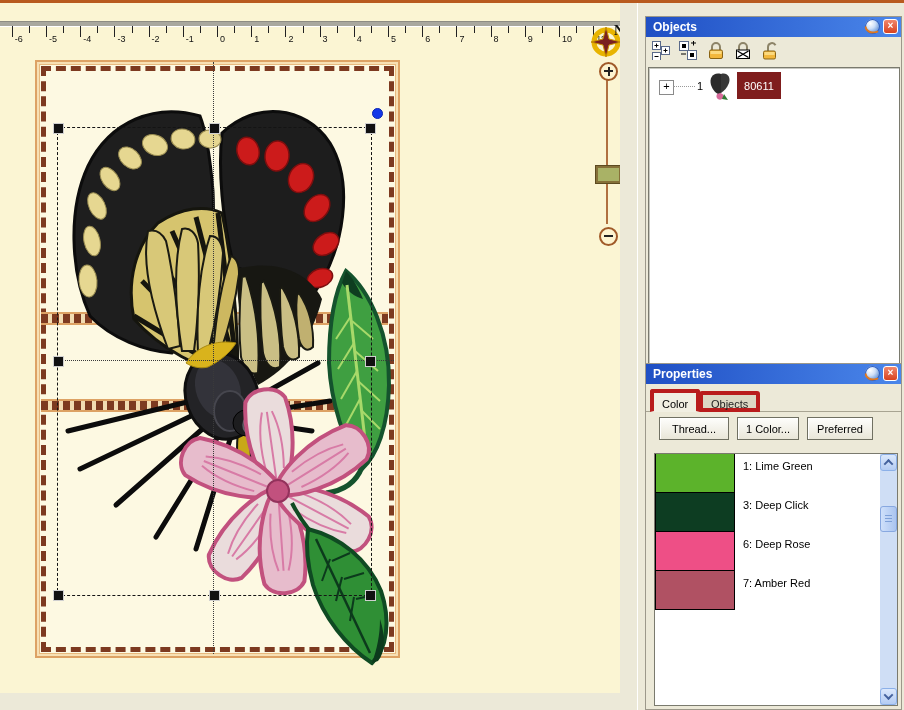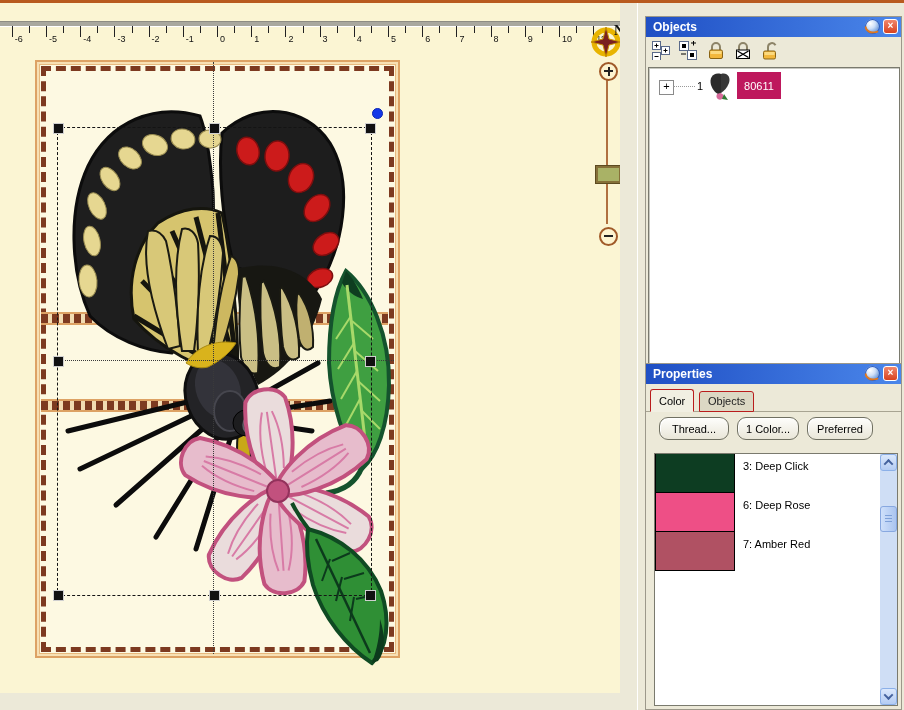--- a/index.html
+++ b/index.html
@@ -65,32 +65,32 @@
   
   .obj-toolbar{position:relative;height:27px;padding:3px 0 0 5px;display:flex;gap:6px;}
   .tool-ic{width:21px;height:21px;display:flex;align-items:center;justify-content:center;cursor:pointer;}
   .obj-list{position:absolute;left:2px;top:50px;width:250px;height:304px;background:#fff;
       border:1px solid #7a7a6e;box-shadow:inset 1px 1px 0 #c8c8c0;}
   .expander{position:absolute;left:10px;top:12px;width:13px;height:13px;border:1px solid #8a8a8a;
       background:#fff;text-align:center;line-height:11px;font-size:11px;cursor:pointer;}
   .conn-line{position:absolute;left:24px;top:18px;width:22px;border-top:1px dotted #999;}
   .obj-index{position:absolute;left:48px;top:12px;}
   .obj-thumb{position:absolute;left:58px;top:4px;width:26px;height:30px;cursor:pointer;}
-  .obj-id{position:absolute;left:88px;top:4px;width:44px;height:27px;background:#be185d;color:#fff;
+  .obj-id{position:absolute;left:88px;top:4px;width:44px;height:27px;background:#7f1d1d;color:#fff;
       display:flex;align-items:center;justify-content:center;cursor:pointer;}
 
   
   .tab-strip{position:relative;height:24px;margin-top:3px;border-bottom:1px solid #a8a492;}
-  .tab{position:absolute;bottom:-1px;box-sizing:border-box;border:1px solid #b91c1c;padding:0 8px;
+  .tab{position:absolute;bottom:-1px;box-sizing:border-box;border:4px solid #b91c1c;padding:0 8px;
       height:21px;line-height:19px;cursor:pointer;border-radius:3px 3px 0 0;}
   .tab.active{left:4px;background:#f1efe2;border-bottom:1px solid #f1efe2;height:23px;line-height:22px;z-index:2;}
   .tab.inactive{left:53px;background:#dcd8c4;color:#222;}
   .btn-row{position:relative;height:30px;padding-top:6px;}
   .xp-btn{position:absolute;top:5px;height:23px;box-sizing:border-box;background:linear-gradient(#fefefc,#e9e6d8);
-      border:1px solid #707062;border-radius:9px;box-shadow:1px 1px 0 #fff inset;font-size:11px;cursor:pointer;
+      border:1px solid #707062;border-radius:0;box-shadow:1px 1px 0 #fff inset;font-size:11px;cursor:pointer;
       font-family:"Liberation Sans",sans-serif;}
   .instruction{text-align:center;padding:3px 0 4px 0;}
   .color-list{position:absolute;left:8px;top:89px;width:244px;height:253px;background:#fff;
       border:1px solid #7a7a6e;box-sizing:border-box;overflow:hidden;}
   .color-row{position:relative;height:39px;cursor:pointer;}
   .swatch{position:absolute;left:0;top:-1px;width:80px;height:40px;border:1px solid #000;box-sizing:border-box;}
   .color-label{position:absolute;left:88px;top:6px;}
   .list-sb{position:absolute;right:0;top:0;width:17px;height:100%;background:#cfdef5;}
   .list-thumb{position:absolute;left:0;top:52px;width:17px;height:26px;background:linear-gradient(90deg,#cfe0fa,#aac4f0);
       border:1px solid #88a8e0;border-radius:3px;box-sizing:border-box;}
@@ -424,20 +424,24 @@
         <span class="tab inactive">Objects</span>
       </div>
       <div class="btn-row">
         <button class="xp-btn" style="left:13px;width:70px;">Thread...</button>
         <button class="xp-btn" style="left:91px;width:62px;">1 Color...</button>
         <button class="xp-btn" style="left:161px;width:66px;">Preferred</button>
       </div>
       <div class="instruction">Click below to change individual colors.</div>
       <div class="color-list">
 
+        <div class="color-row">
+            <span class="swatch" style="background: rgb(92, 179, 43);"></span>
+            <span class="color-label">1: Lime Green</span>
+          </div>
           <div class="color-row">
             <span class="swatch" style="background: rgb(13, 61, 34);"></span>
             <span class="color-label">3: Deep Click</span>
           </div>
           <div class="color-row">
             <span class="swatch" style="background: rgb(238, 79, 134);"></span>
             <span class="color-label">6: Deep Rose</span>
           </div>
           <div class="color-row">
             <span class="swatch" style="background: rgb(176, 81, 99);"></span>

